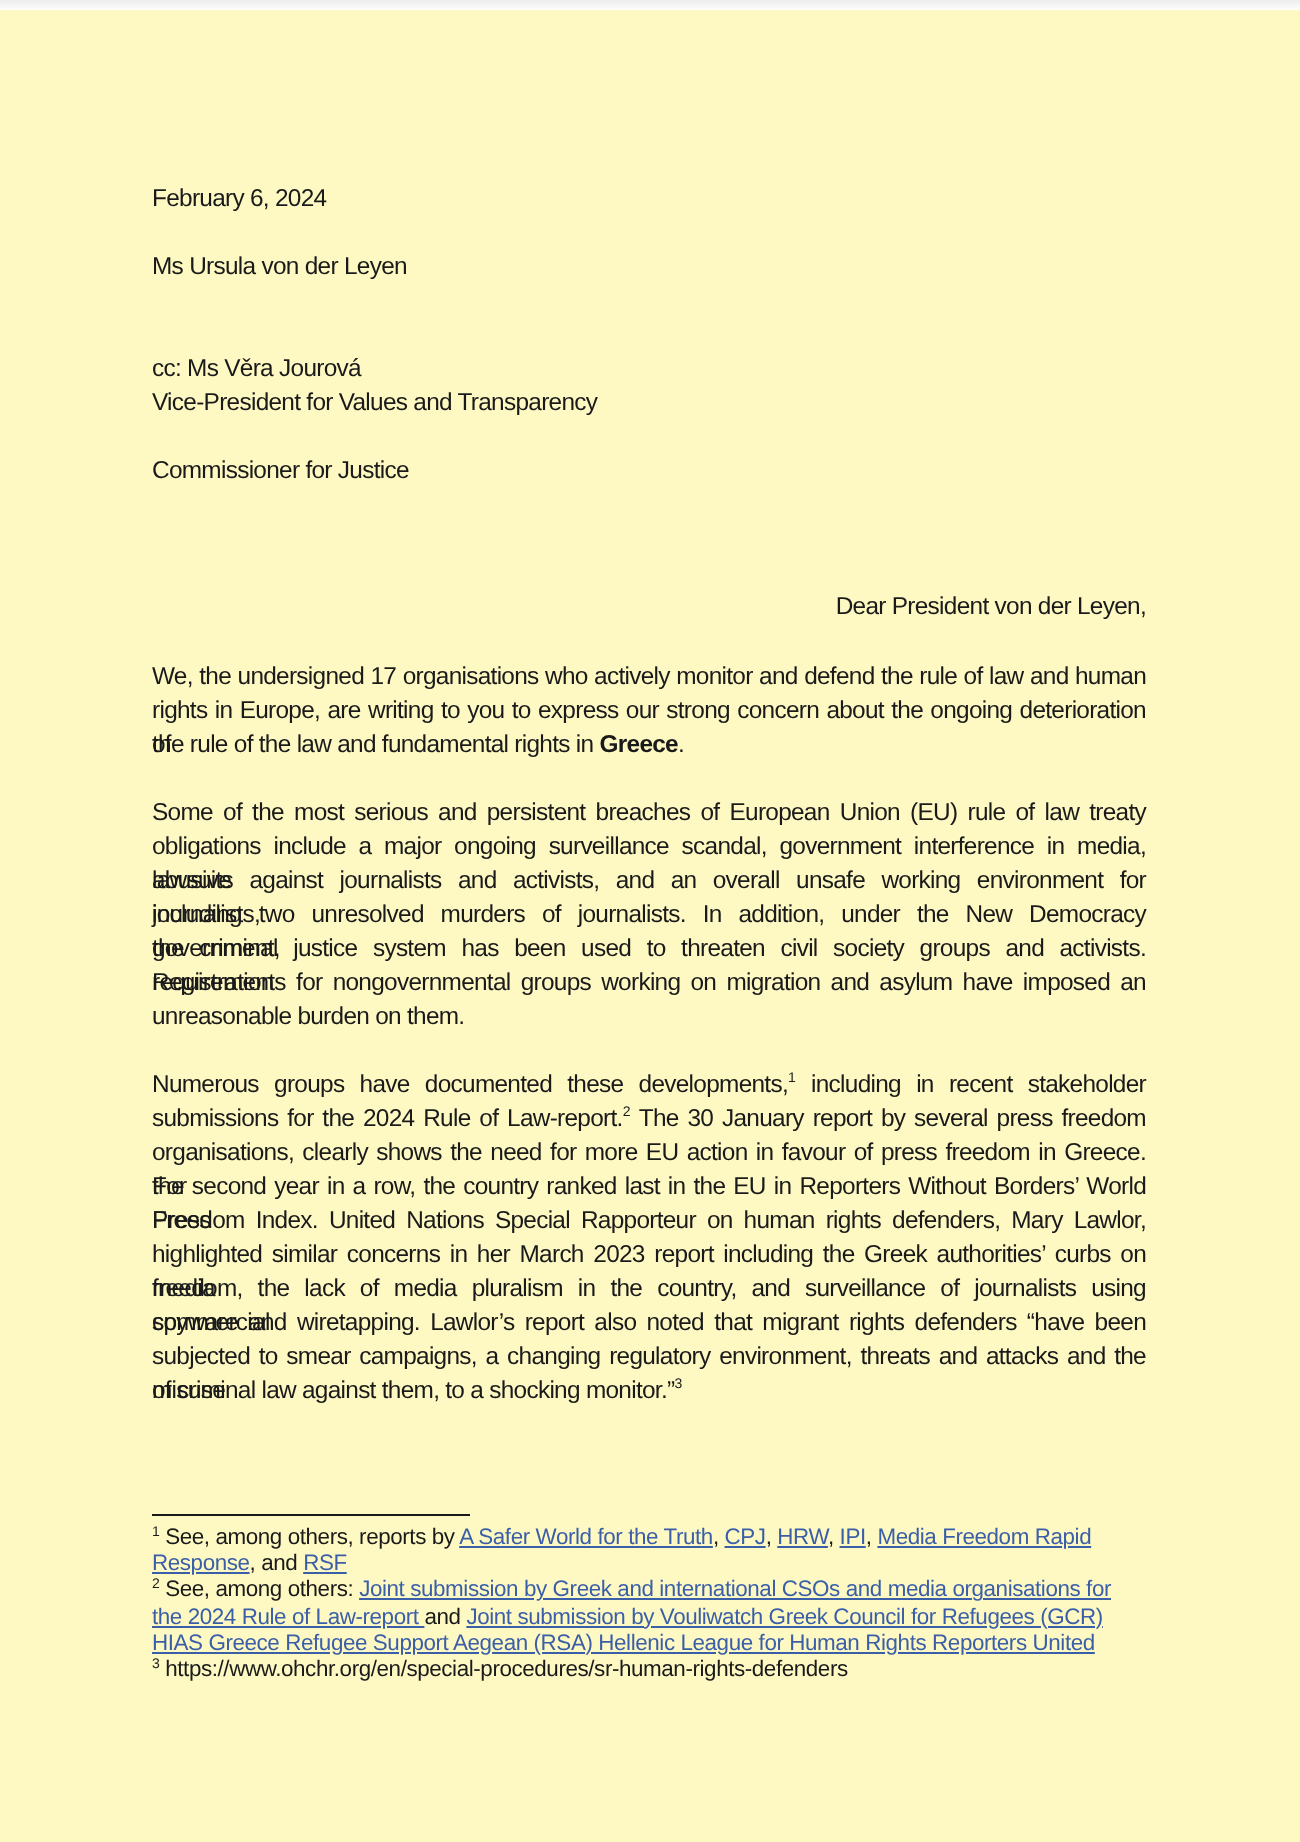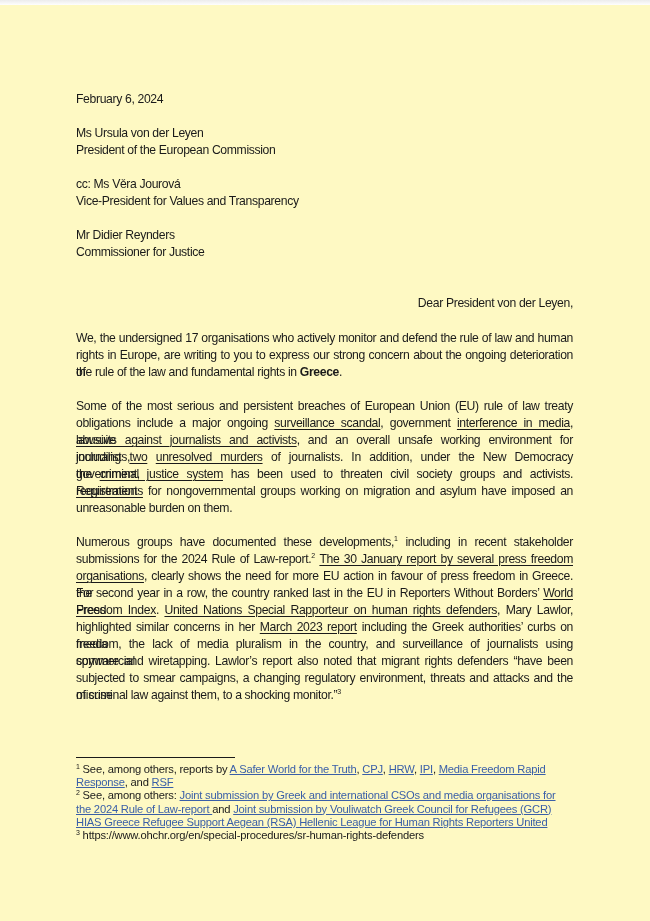--- a/index.html
+++ b/index.html
@@ -37,21 +37,21 @@
       word-spacing: 0px;
     }
     .line { display: block; white-space: nowrap; height: 17px; }
     .just {
       display: block;
       text-align: justify;
       text-align-last: justify;
       height: 17px;
       white-space: normal;
     }
-    .u { text-decoration: underline; text-underline-offset: 2px; text-decoration-thickness: 1px; }
+    .u { text-underline-offset: 2px; text-decoration-thickness: 1px; }
     .b { font-weight: bold; }
     sup.fn-ref { font-size: 7px; line-height: 0; vertical-align: 5px; letter-spacing: 0; }
 
     .footnote-rule {
       position: absolute;
       left: 76px;
       top: 757px;
       width: 159px;
       height: 1px;
       background: #1a1a1a;
@@ -80,28 +80,26 @@
 
 <div class="page">
   <div class="top-shadow"></div>
 
   <div class="body-text" style="top:91px;">
     <span class="line">February 6, 2024</span>
   </div>
 
   <div class="body-text" style="top:125px;">
     <span class="line">Ms Ursula von der Leyen</span>
-    <span class="line">President of the European Commission</span>
   </div>
   <div class="body-text" style="top:176px;">
     <span class="line">cc: Ms Věra Jourová</span>
     <span class="line">Vice-President for Values and Transparency</span>
   </div>
   <div class="body-text" style="top:227px;">
-    <span class="line">Mr Didier Reynders</span>
     <span class="line">Commissioner for Justice</span>
   </div>
 
   <div class="body-text" style="top:295px;text-align:right;">
     <span class="line">Dear President von der Leyen,</span>
   </div>
 
   <div class="body-text" style="top:330px;">
     <span class="just">We, the undersigned 17 organisations who actively monitor and defend the rule of law and human</span>
     <span class="just">rights in Europe, are writing to you to express our strong concern about the ongoing deterioration of</span>

